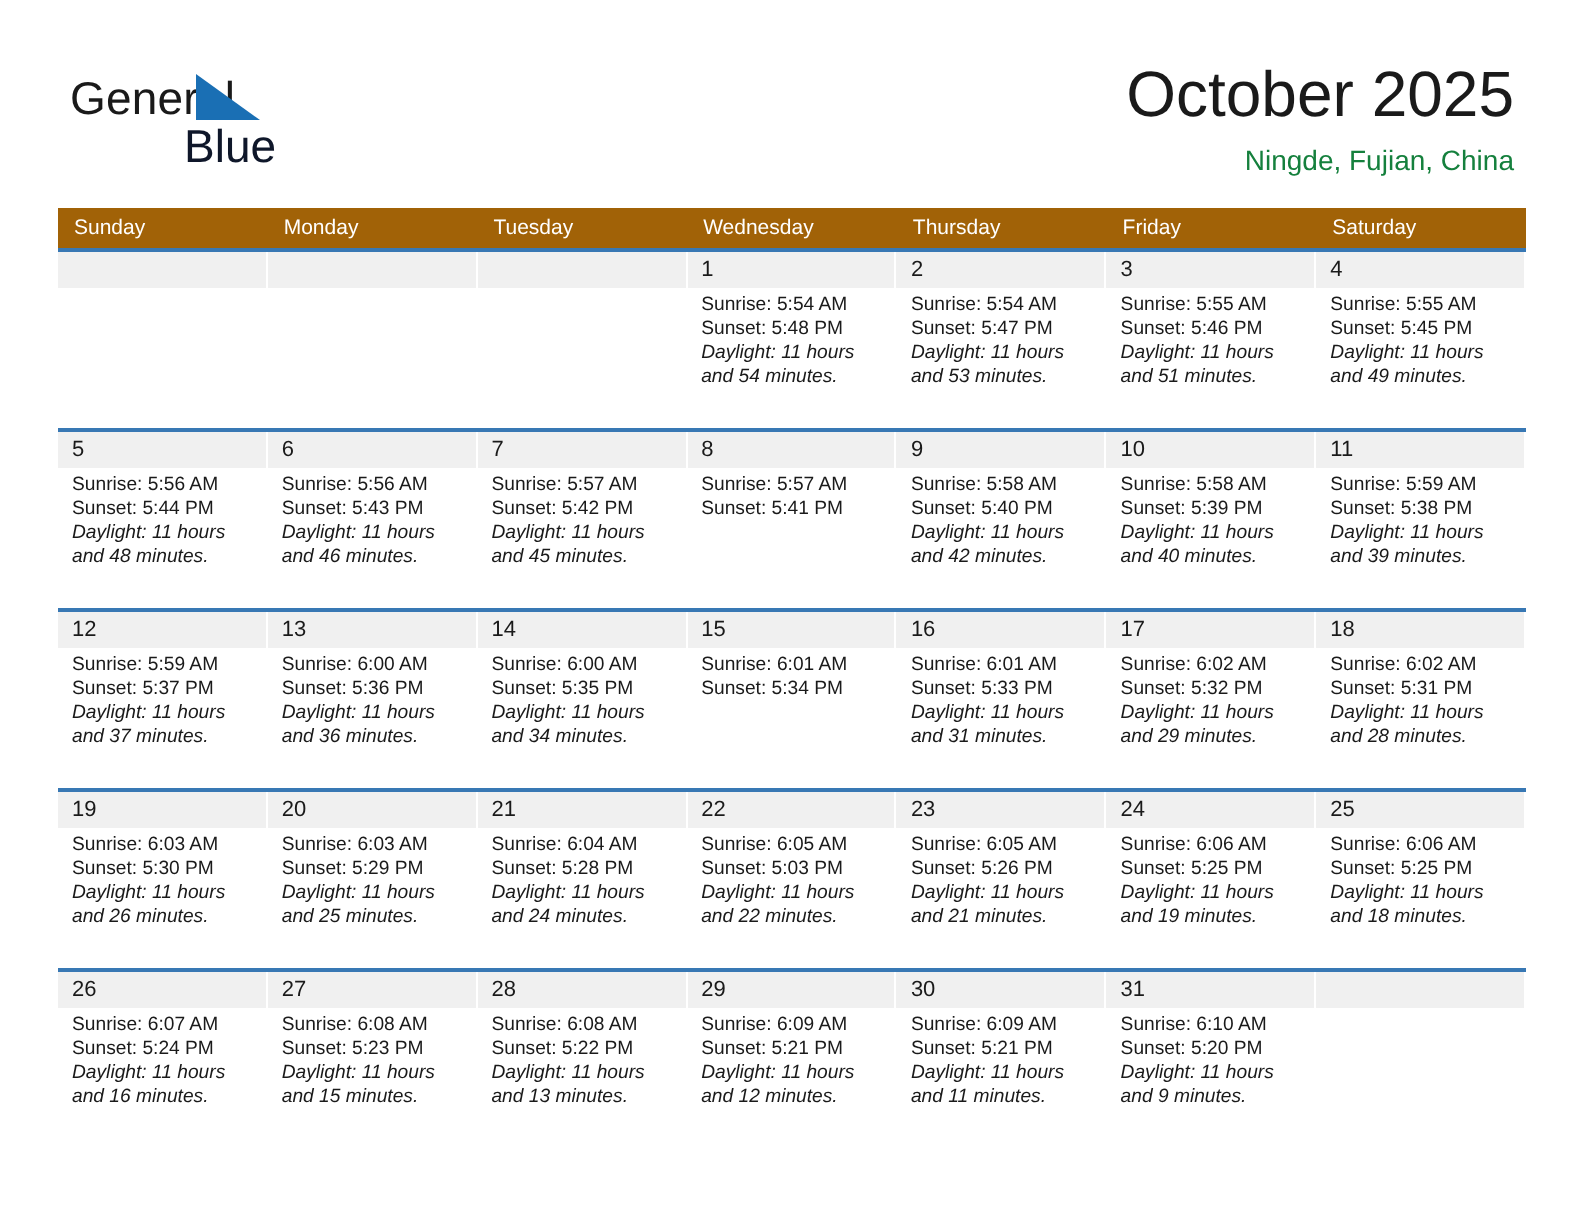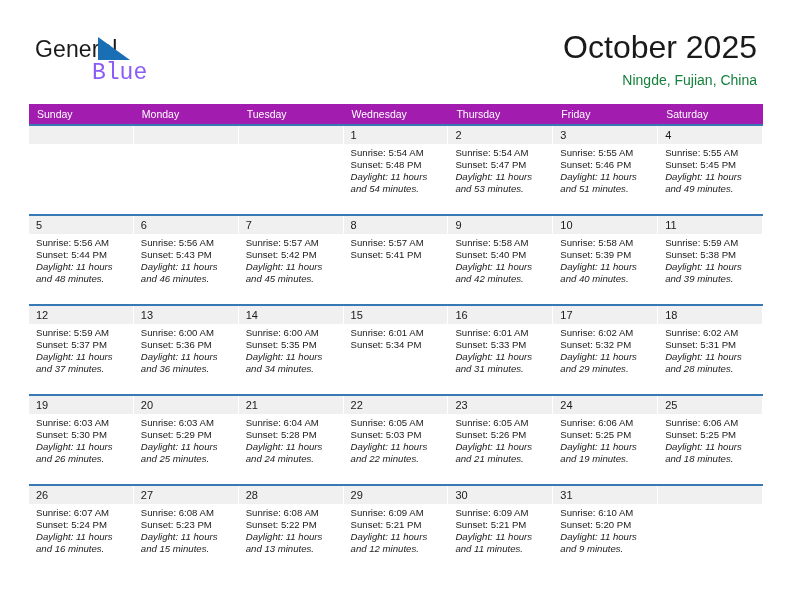--- a/index.html
+++ b/index.html
@@ -57,22 +57,22 @@
     top: 1px;
     width: 33px;
     height: 23px;
   }
   .brand-flag svg { display: block; }
   .brand-blue {
     position: absolute;
     left: 57px;
     top: 24px;
     font-size: 23px;
-    color: #8b5cf6;
-    font-family: Liberation Mono, monospace;
+    color: #0f172a;
+    font-family: Liberation Sans, sans-serif;
   }
 
   .title-block {
     position: absolute;
     right: 35px;
     top: 32px;
     text-align: right;
   }
   .month-title {
     font-size: 32px;
@@ -91,21 +91,21 @@
   
   .calendar {
     position: absolute;
     left: 29px;
     top: 104px;
     width: 734px;
   }
   .dow-row {
     display: flex;
     width: 734px;
-    background: #a21caf;
+    background: #a16207;
     height: 20px;
     justify-content: flex-end;
   }
   .dow {
     flex: 1 1 0;
     color: #ffffff;
     font-size: 10.5px;
     line-height: 20px;
     padding-left: 8px;
     box-sizing: border-box;

